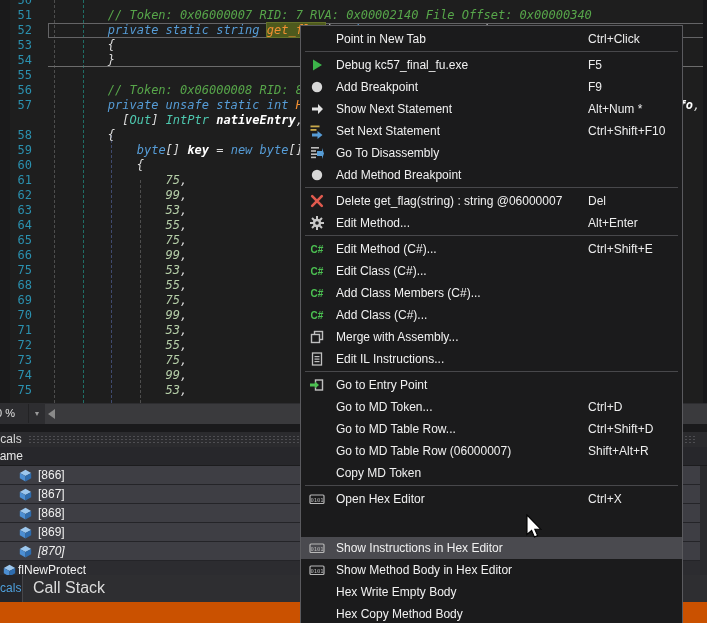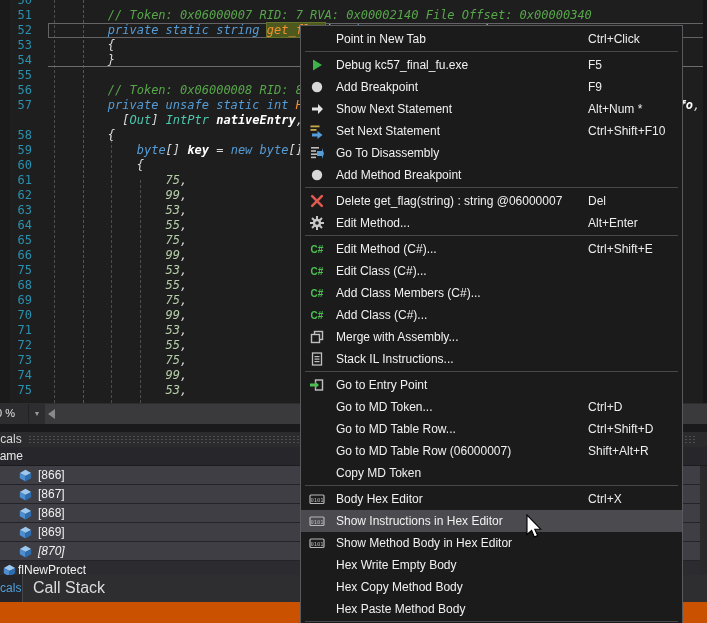--- a/index.html
+++ b/index.html
@@ -59,21 +59,21 @@
                    color:#4ea0dc;font-size:12px;white-space:nowrap;}
   #tab-callstack{position:absolute;left:23px;top:0;height:27px;}
   #tab-callstack .txt{position:absolute;left:10px;top:0;height:27px;line-height:26px;
                       color:#dcdcdc;font-size:16px;white-space:nowrap;}
   
   #statusbar{position:absolute;left:0;top:602px;width:707px;height:21px;background:#ca5100;}
   
   #menu{position:absolute;left:300px;top:25px;width:383px;height:599px;background:#1b1b1c;
         border:1px solid #5a5a5e;box-sizing:border-box;z-index:10;padding-top:2px;}
   .mi{position:relative;height:22px;}
-  .mi.hot{background:#4a4a4f;}
+  .mi.hot{background:#4a4a4f;margin-top:27px;}
   .mi .ic{position:absolute;left:5px;top:3px;width:22px;height:16px;text-align:center;}
   .mi .lbl{position:absolute;left:35px;top:0;height:22px;line-height:22px;color:#f1f1f1;
            font-size:12px;white-space:nowrap;}
   .mi .sc{position:absolute;left:287px;top:0;height:22px;line-height:22px;color:#ededed;
           font-size:12px;white-space:nowrap;}
   .msep{height:1px;background:#48484b;margin:1px 4px 2px 4px;}
   
   #cursor{position:absolute;left:526px;top:514px;z-index:20;}
 </style>
 </head>
@@ -313,21 +313,21 @@
           </svg></span>
         <span class="lbl">Merge with Assembly...</span>
       </div>
       <div class="mi">
         <span class="ic"><svg width="16" height="16" viewBox="0 0 16 16">
             <rect x="3.5" y="2" width="9" height="12" fill="none" stroke="#c0c0c0" stroke-width="1.3"></rect>
             <rect x="5.5" y="5" width="5" height="1.2" fill="#c0c0c0"></rect>
             <rect x="5.5" y="7.5" width="5" height="1.2" fill="#c0c0c0"></rect>
             <rect x="5.5" y="10" width="5" height="1.2" fill="#c0c0c0"></rect>
           </svg></span>
-        <span class="lbl">Stack IL Instructions...</span>
+        <span class="lbl">Edit IL Instructions...</span>
       </div>
       <div class="msep"></div>
       <div class="mi">
         <span class="ic"><svg width="16" height="16" viewBox="0 0 16 16">
             <rect x="6.5" y="3" width="7" height="10" fill="none" stroke="#c0c0c0" stroke-width="1.4"></rect>
             <polygon points="1,6.6 6,6.6 6,4.4 10,8 6,11.6 6,9.4 1,9.4" fill="#4cc152"></polygon>
           </svg></span>
         <span class="lbl">Go to Entry Point</span>
       </div>
       <div class="mi">
@@ -348,21 +348,21 @@
       <div class="mi">
         <span class="ic"></span>
         <span class="lbl">Copy MD Token</span>
       </div>
       <div class="msep"></div>
       <div class="mi">
         <span class="ic"><svg width="16" height="16" viewBox="0 0 16 16">
             <rect x="1" y="4" width="14" height="8.5" rx="1" fill="none" stroke="#b8b8b8" stroke-width="1.2"></rect>
             <text x="8" y="10.8" text-anchor="middle" font-family="DejaVu Sans Mono,monospace" font-size="5.5" fill="#b8b8b8">0101</text>
           </svg></span>
-        <span class="lbl">Body Hex Editor</span>
+        <span class="lbl">Open Hex Editor</span>
         <span class="sc">Ctrl+X</span>
       </div>
       <div class="mi hot">
         <span class="ic"><svg width="16" height="16" viewBox="0 0 16 16">
             <rect x="1" y="4" width="14" height="8.5" rx="1" fill="none" stroke="#b8b8b8" stroke-width="1.2"></rect>
             <text x="8" y="10.8" text-anchor="middle" font-family="DejaVu Sans Mono,monospace" font-size="5.5" fill="#b8b8b8">0101</text>
           </svg></span>
         <span class="lbl">Show Instructions in Hex Editor</span>
       </div>
       <div class="mi">

